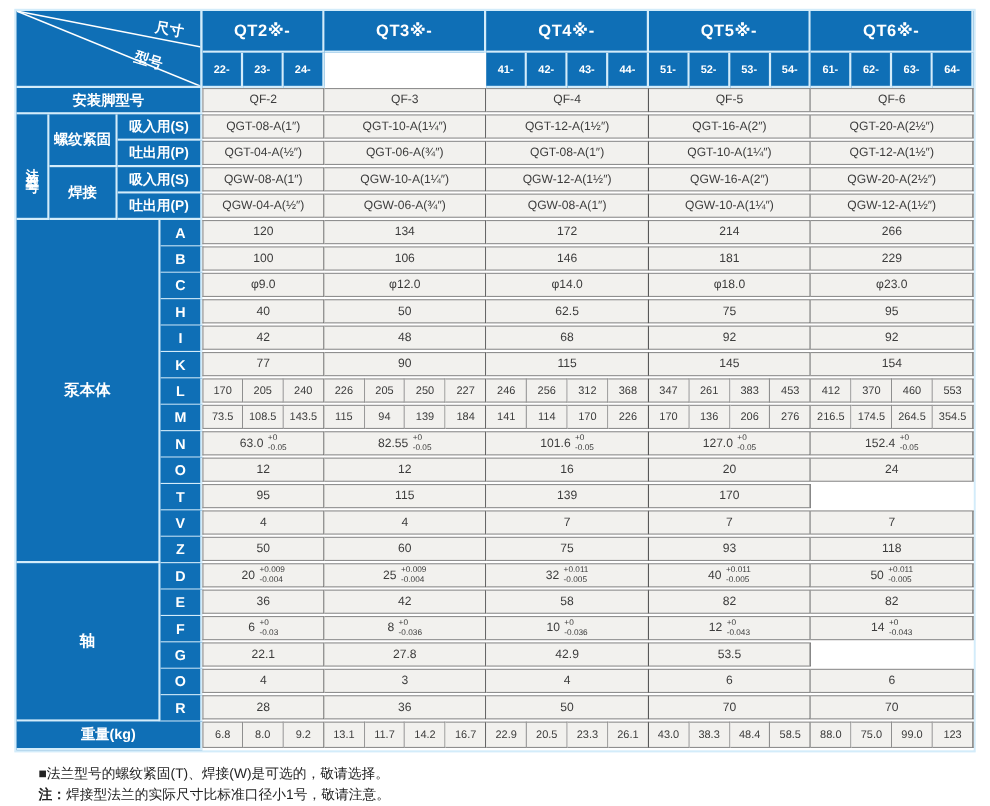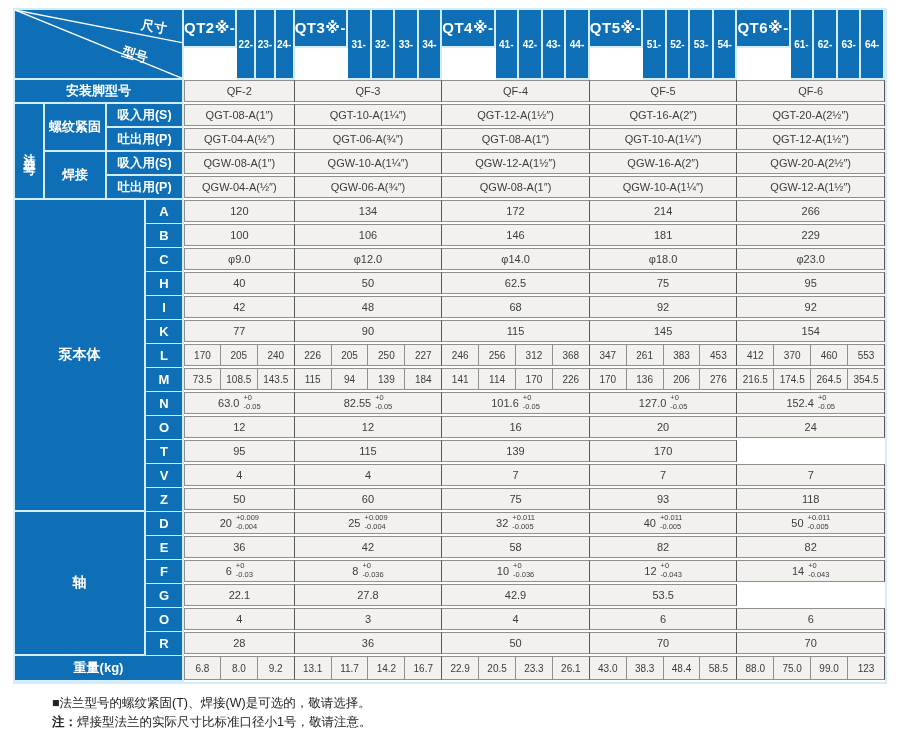--- a/index.html
+++ b/index.html
@@ -21,21 +21,21 @@
   .lab3{width:77px;font-size:12.5px}
   .labB{width:131px;font-size:14px}
   .let{width:38px;font-size:13px;border-bottom-width:1px}
   
   .diag{width:169px;height:70px;position:relative;background:var(--blue);
         border-right:2px solid var(--gap);border-bottom:2px solid var(--gap);overflow:hidden}
   .diag svg{position:absolute;left:0;top:0}
   .dsz{position:absolute;right:15px;top:8px;color:#fff;font-weight:bold;font-size:13px;transform:rotate(10deg)}
   .dmd{position:absolute;right:34px;top:36px;color:#fff;font-weight:bold;font-size:13px;transform:rotate(17deg)}
   .hdr{flex:1;display:flex;background:#fff}
-  .hg{display:flex;}
+  .hg{display:flex;flex-direction:column}
   .hg3{width:calc(100%*3/19)}.hg4{width:calc(100%*4/19)}
   .hgt{height:38px;font-size:15px;letter-spacing:.5px}
   .hsubs{display:flex;flex:1}
   .hs{flex:1;font-size:10px}
   
   .data{flex:1;display:flex;background:#fff}
   .c{background:var(--bg);border:1px solid var(--bd);border-left:0;display:flex;align-items:center;justify-content:center;
      color:var(--tx);height:22px;min-width:0;font-size:11px;white-space:nowrap;overflow:hidden}
   .data>.c:first-child{border-left:1px solid var(--bd)}
   .g3{width:calc(100%*3/19);border-right-color:var(--bdd)}
@@ -46,21 +46,21 @@
   .wt .c{height:24px;font-size:10px}
   .fl .c{font-size:11px}
   
   .sect{display:flex}
   .scol{flex:1;display:flex;flex-direction:column}
   .sub{display:flex}
   
   .m{display:inline-block}
   .tol{display:inline-flex;flex-direction:column;margin-left:4px;font-size:7.5px;line-height:1.15;text-align:left;color:var(--tx)}
   
-  .notes{position:absolute;left:52px;top:694px;font-size:12.5px;color:#222;line-height:1.5}
+  .notes{position:absolute;left:35px;top:694px;font-size:12.5px;color:#222;line-height:1.5}
   .notes b{font-weight:bold}
 </style>
 </head>
 <body>
 
 <div class="page">
   <div class="tbl">
 
     <div class="tr h70">
       <div class="diag">
@@ -75,26 +75,20 @@
         <div class="hg hg3">
           <div class="b hgt">QT2※-</div>
           <div class="hsubs">
             <div class="b hs">22-</div>
             <div class="b hs">23-</div>
             <div class="b hs">24-</div>
           </div>
         </div>
         <div class="hg hg4">
           <div class="b hgt">QT3※-</div>
-          <div class="hsubs">
-            <div class="b hs">31-</div>
-            <div class="b hs">32-</div>
-            <div class="b hs">33-</div>
-            <div class="b hs">34-</div>
-          </div>
         </div>
         <div class="hg hg4">
           <div class="b hgt">QT4※-</div>
           <div class="hsubs">
             <div class="b hs">41-</div>
             <div class="b hs">42-</div>
             <div class="b hs">43-</div>
             <div class="b hs">44-</div>
           </div>
         </div>

